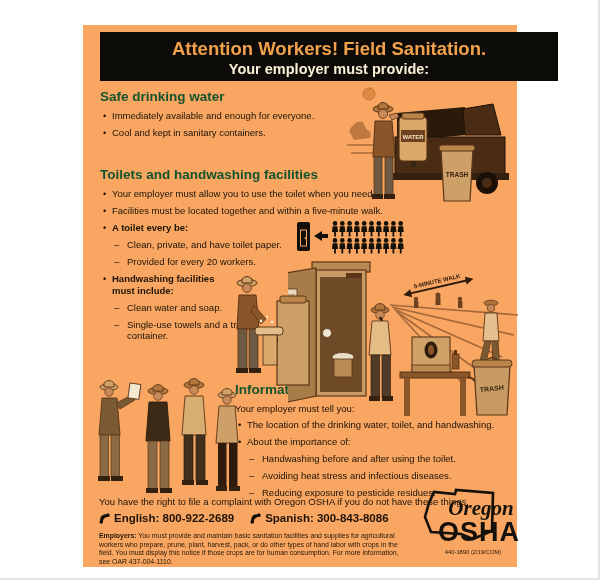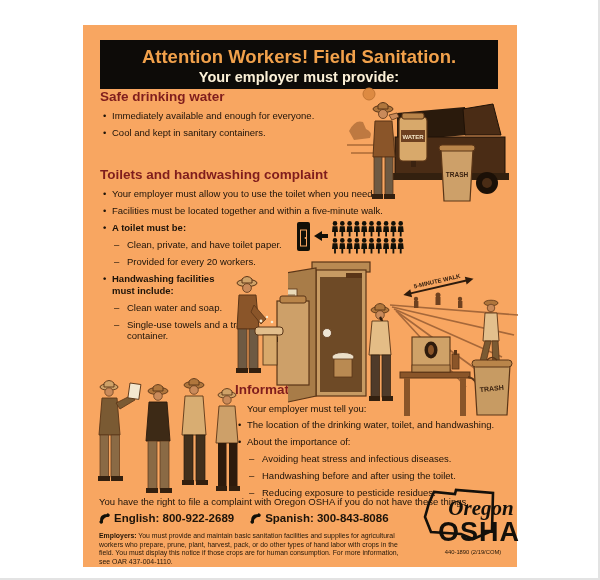--- a/index.html
+++ b/index.html
@@ -1,28 +1,28 @@
 <!DOCTYPE html>
 <html><head>
 <meta charset="utf-8">
 <style>
   html,body{margin:0;padding:0;background:#fff;}
   .page{position:relative;width:600px;height:580px;background:#ffffff;overflow:hidden;
         font-family:"Liberation Sans",sans-serif;color:#1d1309;
         border-right:2px solid #e3e3e3;border-bottom:2px solid #e3e3e3;box-sizing:border-box;}
   .poster{position:absolute;left:83px;top:25px;width:434px;height:542px;background:#F8A661;}
   
-  .hdr{position:absolute;left:17px;top:15px;width:398px;height:49px;background:#0d0b08;
+  .hdr{position:absolute;left:17px;top:7px;width:458px;height:49px;background:#0d0b08;
        text-align:center;box-sizing:border-box;padding-top:6px;}
   .hdr .t1{font-size:18.5px;font-weight:bold;color:#F1A14B;line-height:22px;}
   .hdr .t2{font-size:14.5px;font-weight:bold;color:#FBF0D7;line-height:18px;}
   
   .sec{position:absolute;}
-  .sec h3{font-size:13.5px;font-weight:bold;margin:0 0 6px 0;color:#7f1d1d;}
-  .intro{font-size:9.5px;margin:0 0 5px 0;padding-left:12px;}
+  .sec h3{font-size:13.5px;font-weight:bold;margin:0 0 6px 0;color:#14532d;}
+  .intro{font-size:9.5px;margin:0 0 5px 0;}
   .b,.d{position:relative;font-size:9.5px;line-height:11.5px;margin:0 0 5.5px 0;}
   .b{padding-left:12px;}
   .b::before{content:"•";position:absolute;left:3px;top:0;}
   .d{padding-left:27px;}
   .d::before{content:"–";position:absolute;left:14px;top:0;}
   .bb{font-weight:bold;}
   
   .complaint{position:absolute;left:16px;top:471px;font-size:9.5px;}
   .phones{position:absolute;left:16px;top:487px;font-size:11.5px;font-weight:bold;display:flex;gap:16px;align-items:center;}
   .phones .ph{display:flex;align-items:center;gap:4px;}
@@ -43,38 +43,38 @@
       <div class="t2">Your employer must provide:</div>
     </div>
 
     <div class="sec" style="left:17px;top:64px;width:300px;">
       <h3>Safe drinking water</h3>
       <div class="b">Immediately available and enough for everyone.</div>
       <div class="b">Cool and kept in sanitary containers.</div>
     </div>
 
     <div class="sec" style="left:17px;top:142px;width:302px;">
-      <h3>Toilets and handwashing complaint</h3>
+      <h3>Toilets and handwashing facilities</h3>
       <div class="b">Your employer must allow you to use the toilet when you need it.</div>
       <div class="b">Facilities must be located together and within a five-minute walk.</div>
-      <div class="b bb">A toilet must be:</div>
+      <div class="b bb">A toilet every be:</div>
       <div class="d">Clean, private, and have toilet paper.</div>
       <div class="d">Provided for every 20 workers.</div>
       <div class="b bb" style="width:118px;">Handwashing facilities must include:</div>
       <div class="d">Clean water and soap.</div>
       <div class="d" style="width:138px;">Single-use towels and a trash container.</div>
     </div>
 
     <div class="sec" style="left:152px;top:357px;width:282px;">
       <h3>Information</h3>
       <div class="intro">Your employer must tell you:</div>
       <div class="b">The location of the drinking water, toilet, and handwashing.</div>
       <div class="b">About the importance of:</div>
+      <div class="d">Handwashing before and after using the toilet.</div>
       <div class="d">Avoiding heat stress and infectious diseases.</div>
-      <div class="d">Handwashing before and after using the toilet.</div>
       <div class="d">Reducing exposure to pesticide residues.</div>
     </div>
 
     <svg class="abs" style="left:262px;top:58px;" width="170" height="140" viewBox="0 0 170 140">
       <defs>
         <g id="pw" fill="#121008">
           <circle cx="0" cy="2.4" r="2.3"></circle>
           <path d="M-2.4 5.2 L2.4 5.2 L3 11 L0.9 11 L0.9 15.5 L-0.9 15.5 L-0.9 11 L-3 11 Z"></path>
         </g>
       </defs>

